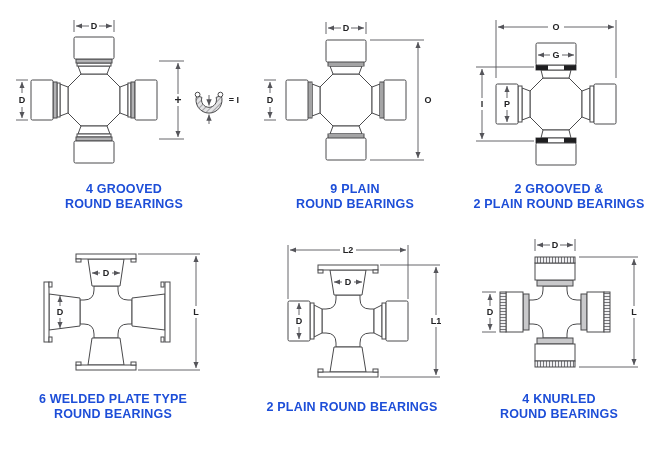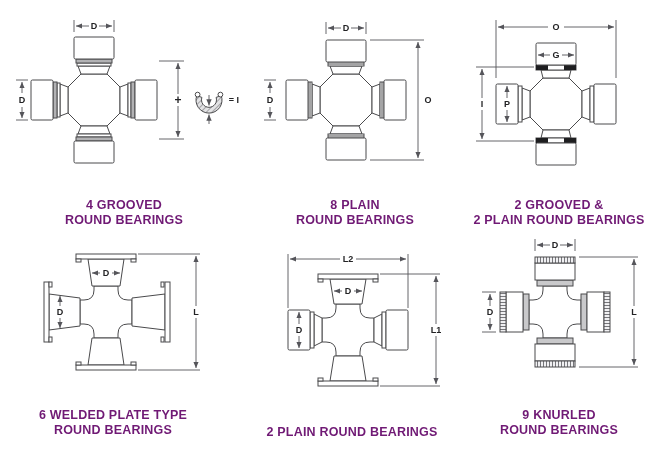--- a/index.html
+++ b/index.html
@@ -1,21 +1,21 @@
 <!DOCTYPE html>
 <html><head>
 <meta charset="utf-8">
 <style>
   html,body{margin:0;padding:0}
   body{width:670px;height:450px;background:#ffffff;position:relative;overflow:hidden;
        font-family:"Liberation Sans",sans-serif}
   .stage{position:absolute;left:0;top:0;width:670px;height:450px;background:#ffffff}
   .cell{position:absolute}
-  .caption{text-align:center;color:#701a75;font-weight:bold;font-size:12.5px;
-           line-height:15px;letter-spacing:.2px;margin-top:18px}
+  .caption{text-align:center;color:#1d4ed8;font-weight:bold;font-size:12.5px;
+           line-height:15px;letter-spacing:.2px;margin-top:2px}
   svg{display:block}
   svg text{font-family:"Liberation Sans",sans-serif}
   .dl{font-size:9px;font-weight:bold;fill:#232325;text-anchor:middle}
   .dlb{font-size:12px}
   .s{fill:#ffffff;stroke:#4a4a4c;stroke-width:1}
   .sn{fill:none;stroke:#4a4a4c;stroke-width:1}
   .dim{fill:none;stroke:#55555a;stroke-width:.9}
   .gray{fill:#b2b2b4;stroke:#4a4a4c;stroke-width:1}
   .gray2{fill:#c9c9cb;stroke:#4a4a4c;stroke-width:1}
   .blk{fill:#1e1e20;stroke:none}
@@ -158,21 +158,21 @@
     </g>
     <g>
       <line class="dim" x1="120" y1="26" x2="174" y2="26"></line>
       <line class="dim" x1="120" y1="146" x2="174" y2="146"></line>
       <line class="dim" x1="168" y1="86" x2="168" y2="28" marker-end="url(#arr)"></line>
       <line class="dim" x1="168" y1="86" x2="168" y2="144" marker-end="url(#arr)"></line>
       <text class="dl" x="178" y="89">O</text>
     </g>
   </svg>
   <div class="caption">
-    <div>8 PLAIN</div>
+    <div>9 PLAIN</div>
     <div>ROUND BEARINGS</div>
   </div>
 </div>
 
 <div class="cell" style="left:452px;top:14px;width:214px">
   <svg width="214" height="166" viewBox="0 0 214 166">
     <g>
       <polygon class="s" points="91,64 117,64 130,77 130,103 117,116 91,116 78,103 78,77"></polygon>
     </g>
     <g>
@@ -276,21 +276,21 @@
       <line class="dim" x1="188" y1="86" x2="188" y2="136" marker-end="url(#arr)"></line>
       <text class="dl" x="188" y="83">L</text>
     </g>
   </svg>
   <div class="caption">
     <div>6 WELDED PLATE TYPE</div>
     <div>ROUND BEARINGS</div>
   </div>
 </div>
 
-<div class="cell" style="left:244px;top:249px;width:216px">
+<div class="cell" style="left:244px;top:240px;width:216px">
   <svg width="216" height="158" viewBox="0 0 216 158">
     <g>
       <path class="s" d="M92,55 V59 Q92,69 82,69 L78,69 V93 L82,93 Q92,93 92,103 V107 H116 V103 Q116,93 126,93 L130,93 V69 L126,69 Q116,69 116,59 V55 Z"></path>
     </g>
     <g>
       <polygon class="s" points="86,30 122,30 118,55 90,55"></polygon>
       <rect class="s" x="74" y="25" width="60" height="5"></rect>
       <rect class="s" x="74" y="30" width="5" height="3"></rect>
       <rect class="s" x="129" y="30" width="5" height="3"></rect>
     </g>
@@ -381,18 +381,18 @@
     </g>
     <g>
       <line class="dim" x1="127" y1="25" x2="186" y2="25"></line>
       <line class="dim" x1="127" y1="135" x2="186" y2="135"></line>
       <line class="dim" x1="182" y1="74" x2="182" y2="27" marker-end="url(#arr)"></line>
       <line class="dim" x1="182" y1="86" x2="182" y2="133" marker-end="url(#arr)"></line>
       <text class="dl" x="182" y="83">L</text>
     </g>
   </svg>
   <div class="caption">
-    <div>9 KNURLED</div>
+    <div>4 KNURLED</div>
     <div>ROUND BEARINGS</div>
   </div>
 </div>
 
 </div>
 
 </body></html>

